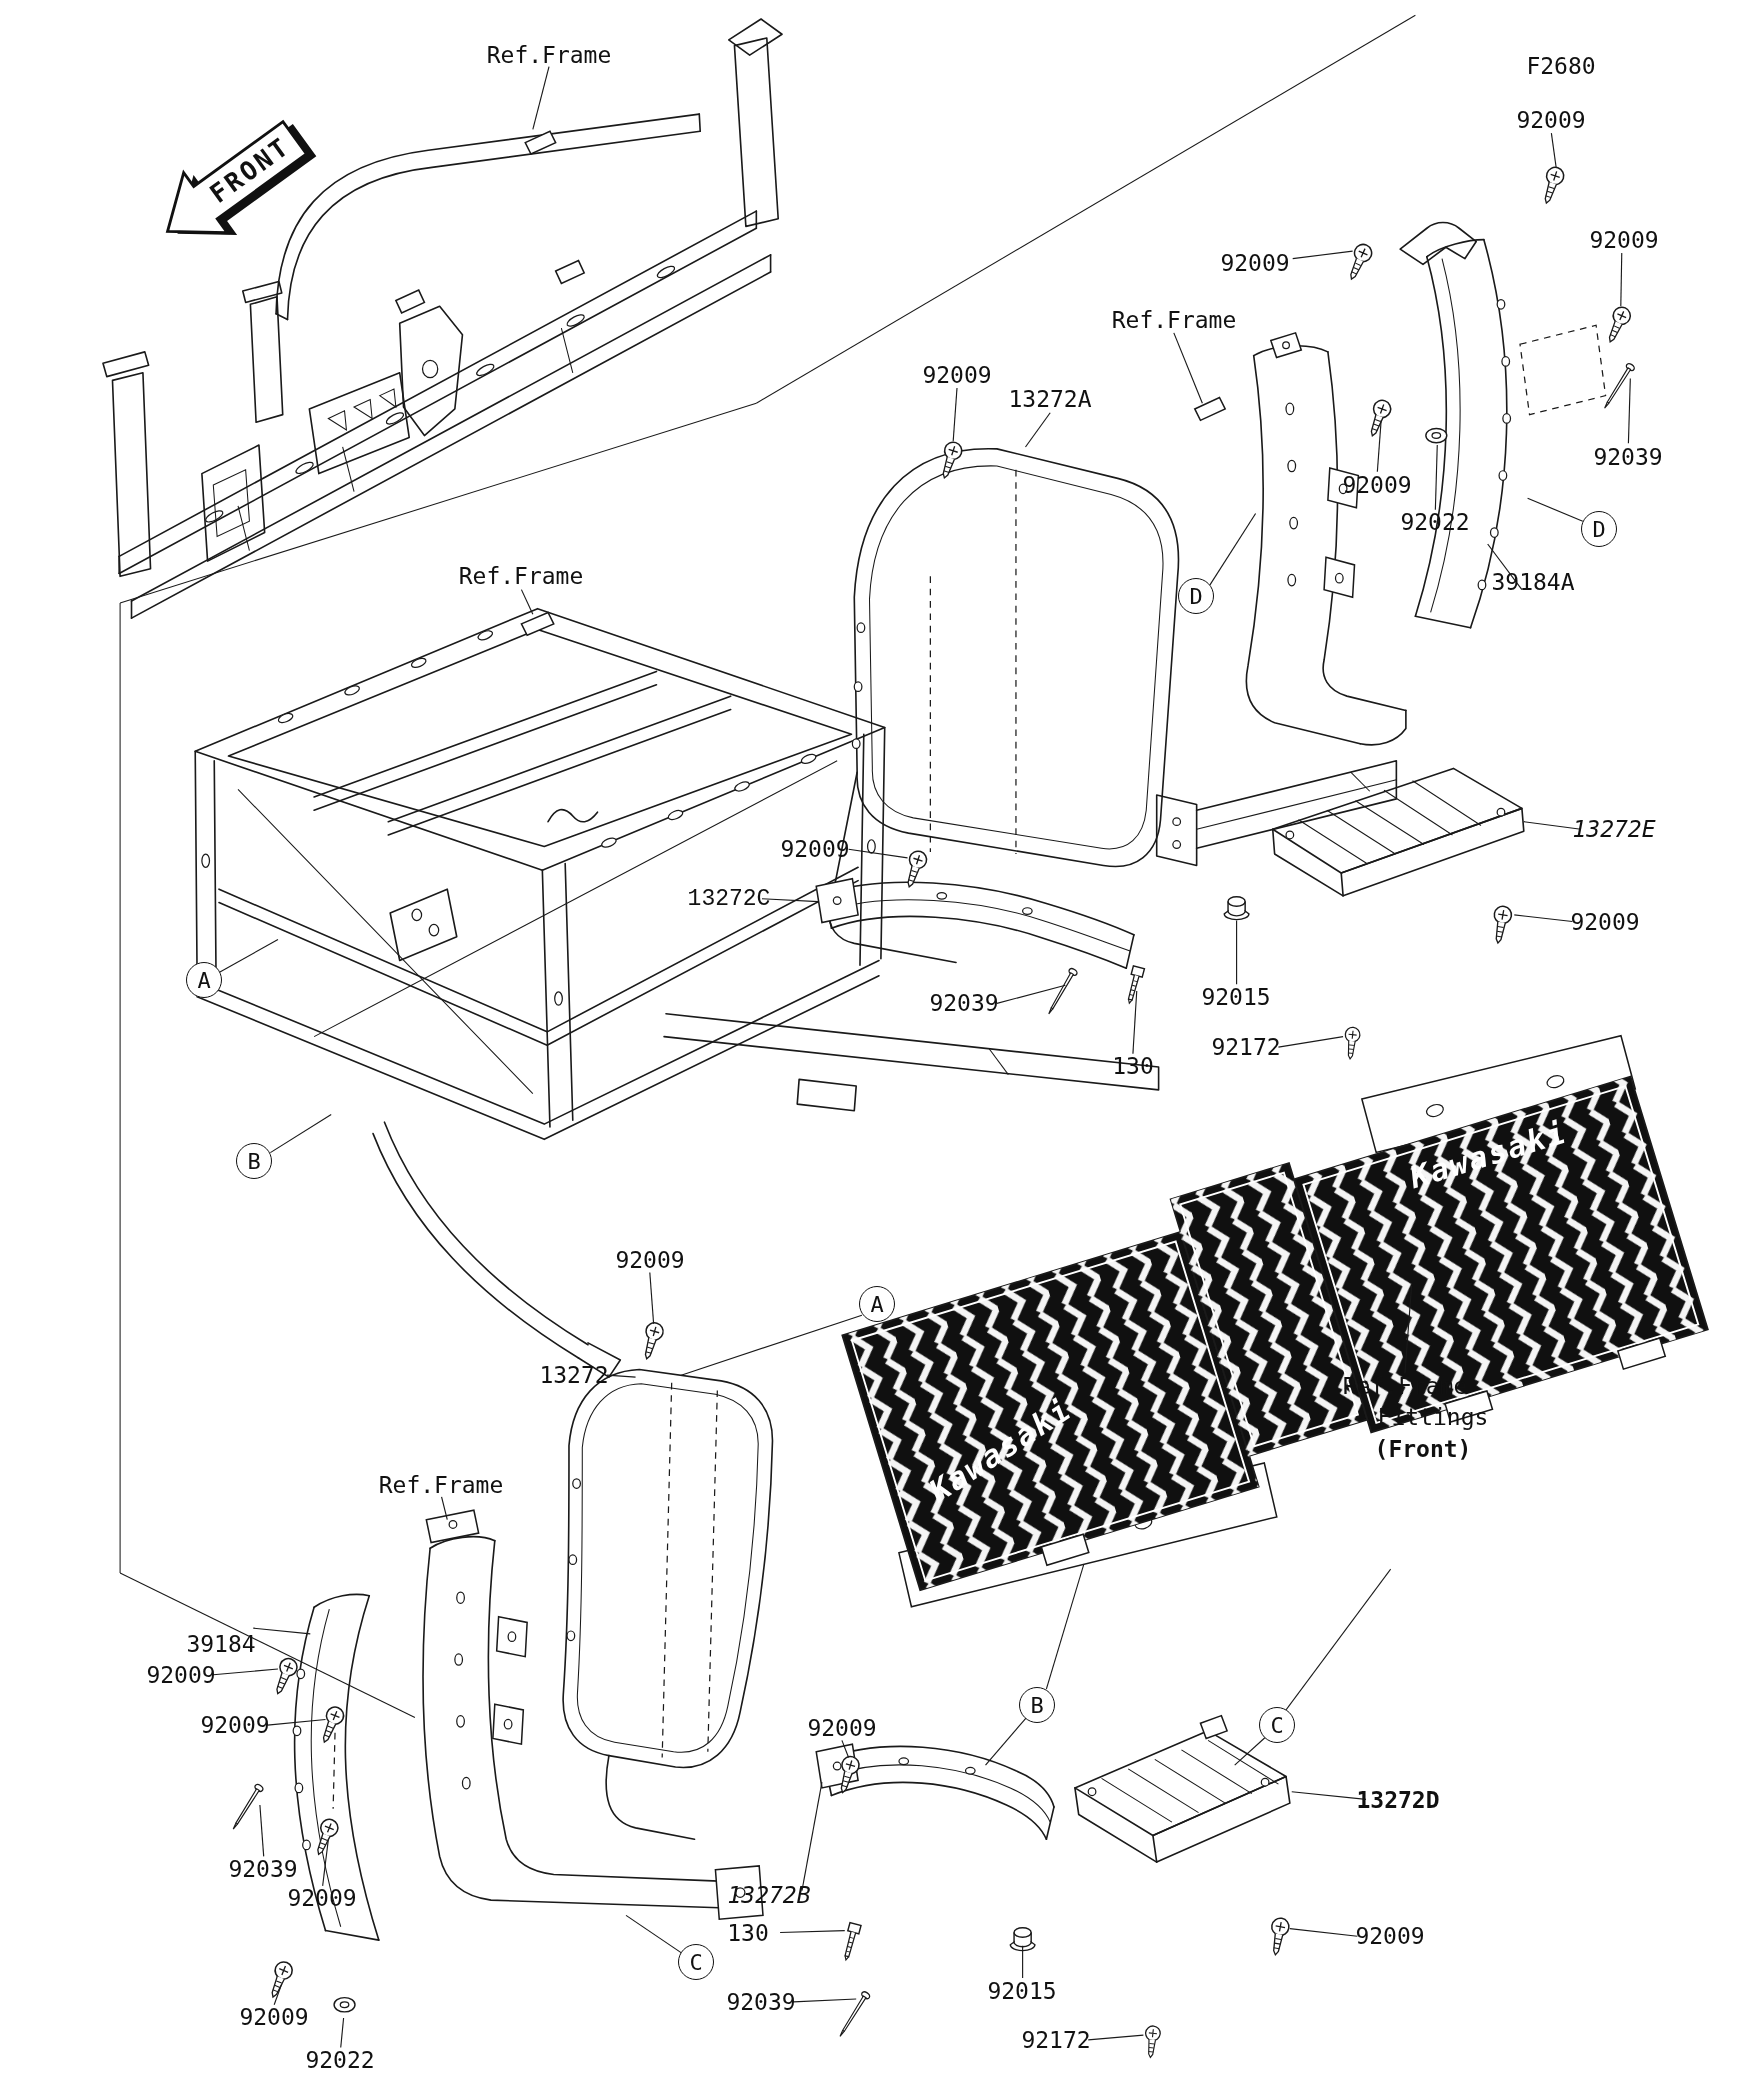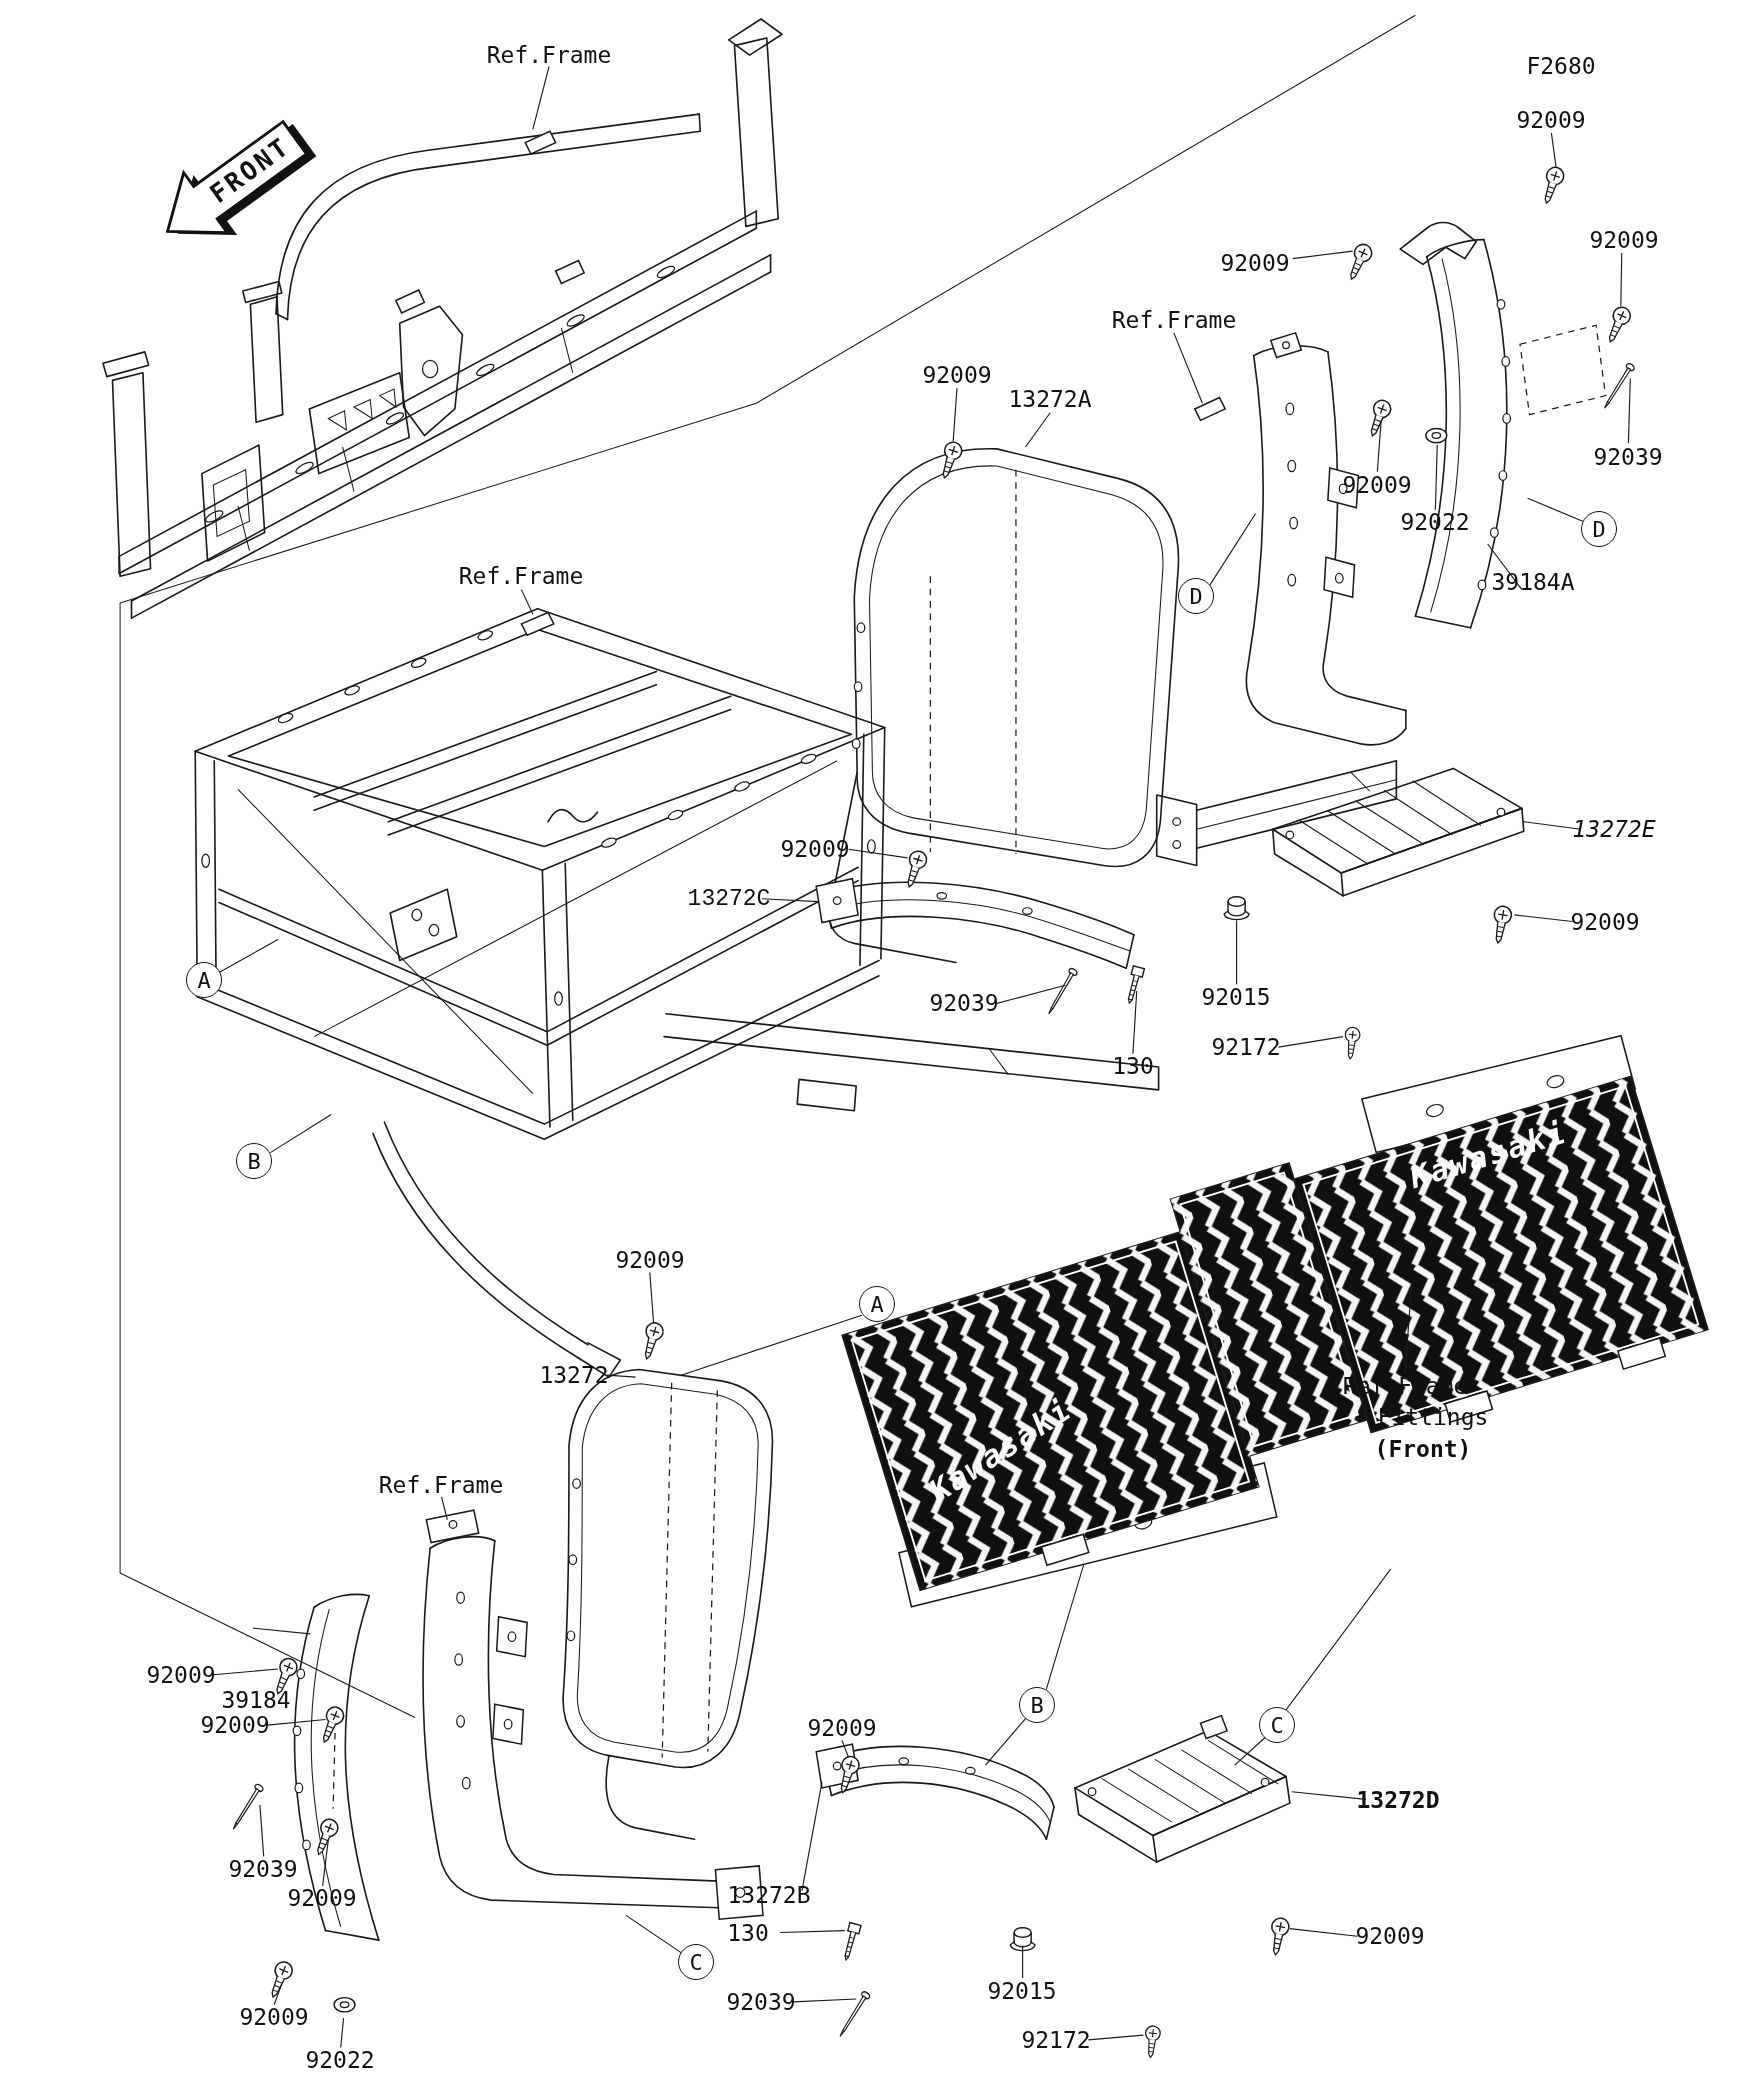--- a/index.html
+++ b/index.html
@@ -444,28 +444,28 @@
       <div class="part-label" style="left: 964px; top: 1003px;">92039</div>
       <div class="part-label" style="left: 1236px; top: 997px;">92015</div>
       <div class="part-label" style="left: 1133px; top: 1066px;">130</div>
       <div class="part-label" style="left: 1246px; top: 1047px;">92172</div>
       <div class="part-label" style="left: 650px; top: 1260px;">92009</div>
       <div class="part-label" style="left: 574px; top: 1375px;">13272</div>
       <div class="part-label" style="left: 1405px; top: 1386px;">Ref.Frame</div>
       <div class="part-label" style="left: 1423px; top: 1417px; margin-left: 10px;">Fittings</div>
       <div class="part-label" style="left: 1423px; top: 1449px; font-weight: bold;">(Front)</div>
       <div class="part-label" style="left: 441px; top: 1485px;">Ref.Frame</div>
-      <div class="part-label" style="left: 221px; top: 1700px; margin-left: 35px;">39184</div>
+      <div class="part-label" style="left: 221px; top: 1644px;">39184</div>
       <div class="part-label" style="left: 181px; top: 1675px;">92009</div>
       <div class="part-label" style="left: 235px; top: 1725px;">92009</div>
       <div class="part-label" style="left: 842px; top: 1728px;">92009</div>
       <div class="part-label" style="left: 1398px; top: 1800px; font-weight: bold;">13272D</div>
       <div class="part-label" style="left: 263px; top: 1869px;">92039</div>
       <div class="part-label" style="left: 322px; top: 1898px;">92009</div>
-      <div class="part-label" style="left: 769px; top: 1895px;">13272B</div>
+      <div class="part-label" style="left: 769px; top: 1895px; font-style: italic;">13272B</div>
       <div class="part-label" style="left: 748px; top: 1933px;">130</div>
       <div class="part-label" style="left: 1390px; top: 1936px;">92009</div>
       <div class="part-label" style="left: 761px; top: 2002px;">92039</div>
       <div class="part-label" style="left: 1022px; top: 1991px;">92015</div>
       <div class="part-label" style="left: 274px; top: 2017px;">92009</div>
       <div class="part-label" style="left: 340px; top: 2060px;">92022</div>
       <div class="part-label" style="left: 1056px; top: 2040px;">92172</div>
       <div class="callout" style="left: 204px; top: 980px;">A</div>
       <div class="callout" style="left: 254px; top: 1161px;">B</div>
       <div class="callout" style="left: 877px; top: 1304px;">A</div>

